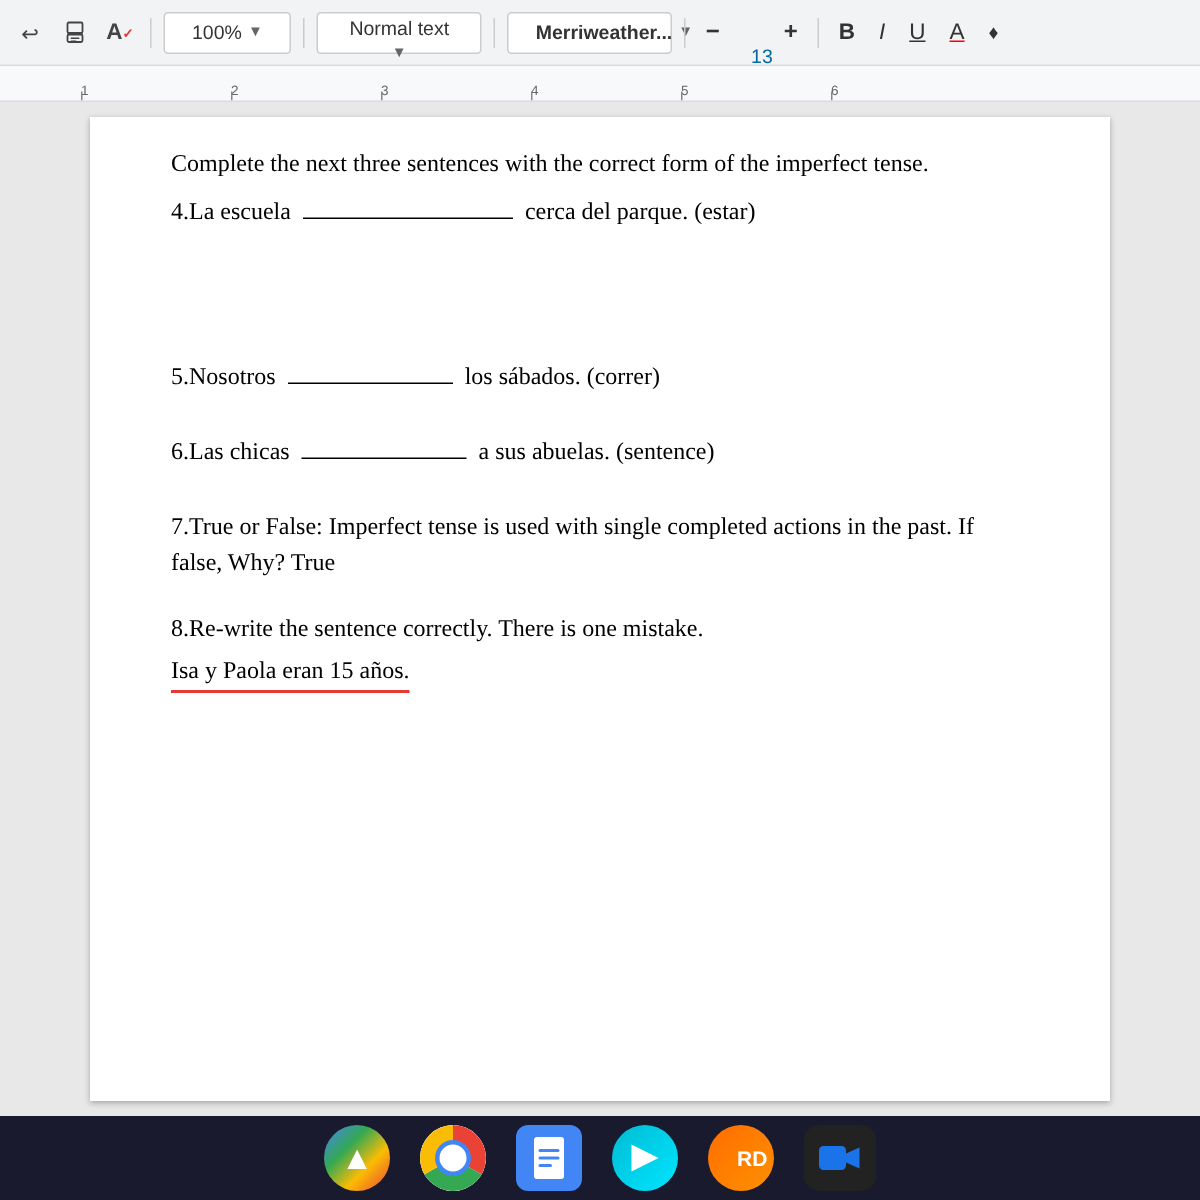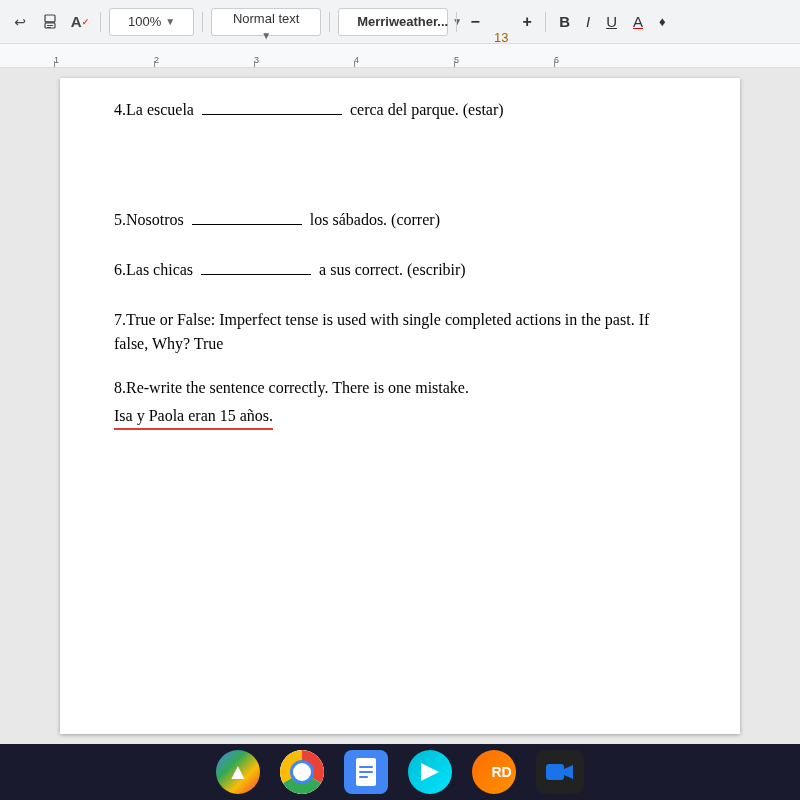--- a/index.html
+++ b/index.html
@@ -234,23 +234,23 @@
       align-items: center;
       justify-content: center;
       cursor: pointer;
       font-size: 16px;
       color: #333;
       font-weight: bold;
     }
 
     .fs-num {
       width: 28px;
-      text-align: center;
+      text-align: right;
       font-size: 13px;
-      color: #a16207;
+      color: #0369a1;
       margin-top: 32px;
     }
   </style>
 </head>
 <body>
 
 <div id="toolbar">
 
   <div class="toolbar-icon">↩</div>
 
@@ -317,41 +317,42 @@
     <span class="ruler-tick" style="left:400px;">5</span>
     <span class="ruler-line" style="left:400px;"></span>
     <span class="ruler-tick" style="left:500px;">6</span>
     <span class="ruler-line" style="left:500px;"></span>
   </div>
 </div>
 
 <div id="document-area">
   <div id="document-page">
 
+    <p class="doc-text" style="margin-bottom:8px;">Complete the next three sentences with the correct form of the imperfect tense.</p>
 
     <div class="doc-text sentence-line">
       <span>4.La escuela</span>
       <span class="blank"></span>
       <span>cerca del parque. (estar)</span>
     </div>
 
     <div class="section-space"></div>
 
     <div class="doc-text sentence-line">
       <span>5.Nosotros</span>
       <span class="blank-short"></span>
       <span>los sábados. (correr)</span>
     </div>
 
     <div class="section-space-small"></div>
 
     <div class="doc-text sentence-line">
       <span>6.Las chicas</span>
       <span class="blank-short"></span>
-      <span>a sus correct. (escribir)</span>
+      <span>a sus abuelas. (sentence)</span>
     </div>
 
     <div class="section-space-small"></div>
 
     <p class="doc-text" style="margin-bottom:20px;">7.True or False:  Imperfect tense is used with single completed actions in the past.  If false, Why? True</p>
 
     <p class="doc-text" style="margin-bottom:4px;">8.Re-write the sentence correctly.  There is one mistake.</p>
     <p class="doc-text" style="position:relative;">
       <span style="border-bottom: 2px solid #e53935; padding-bottom:4px;">Isa y Paola eran 15 años.</span>
     </p>

